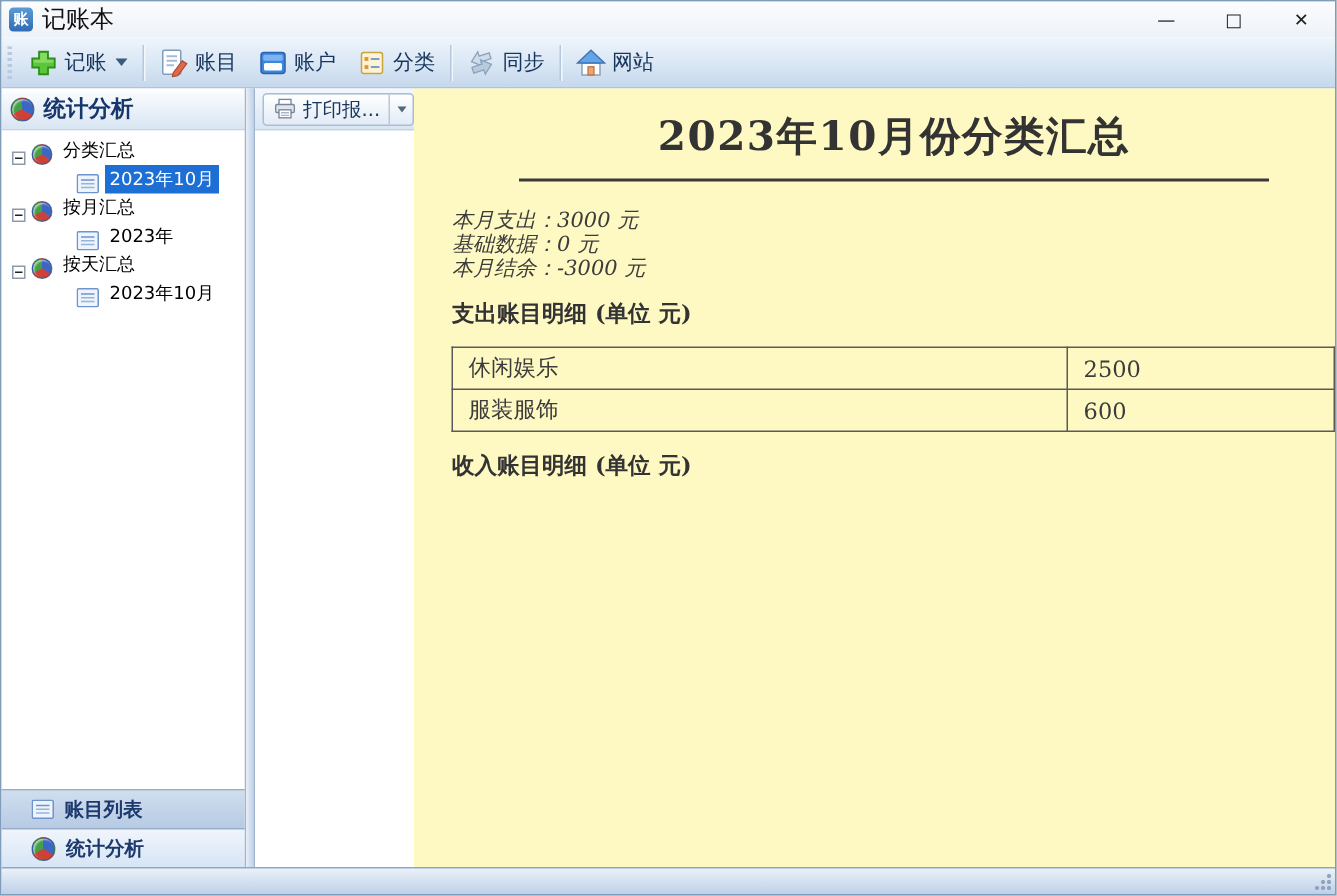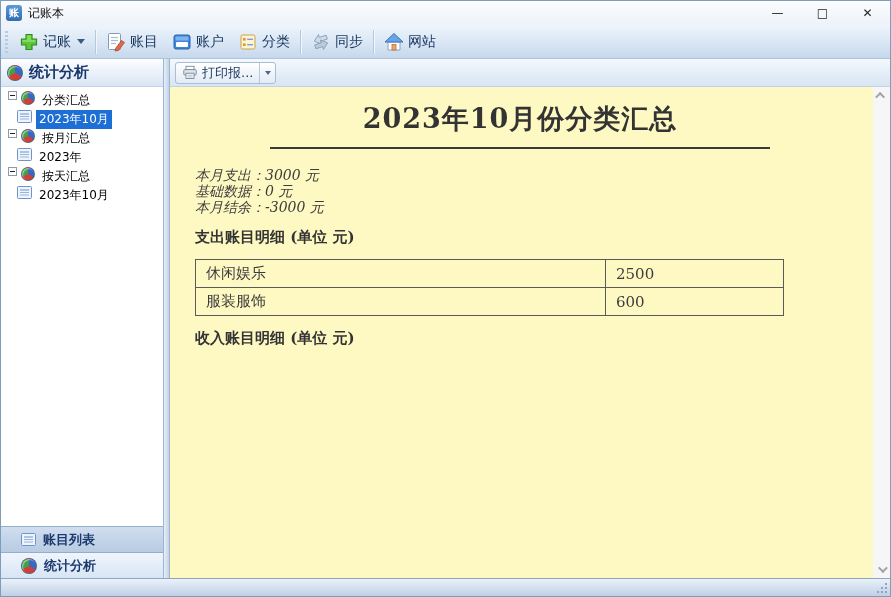--- a/index.html
+++ b/index.html
@@ -15,21 +15,21 @@
   
   .titlebar {
     height: 24px; background: linear-gradient(#fbfcfe,#eef2f8);
     display: flex; align-items: center; padding-left: 5px; flex: 0 0 auto;
   }
   .app-icon {
     width: 16px; height: 16px; background: linear-gradient(#5b9bd5,#2f6cb5);
     border-radius: 3px; color: #fff; font-size: 10px; font-weight: bold;
     display: flex; align-items: center; justify-content: center; margin-right: 6px;
   }
-  .win-title { font-size: 12px; color: #111; }
+  .win-title { font-size: 16px; color: #111; }
   .win-controls { margin-left: auto; display: flex; height: 100%; }
   .win-btn {
     width: 45px; height: 100%; display: flex; align-items: center; justify-content: center;
     font-size: 12px; color: #222; cursor: default;
   }
 
   
   .menubar {
     height: 26px; flex: 0 0 auto;
     background: linear-gradient(#dfe9f5, #f5f8fc 35%, #f1f6fb);
@@ -71,23 +71,23 @@
   .main { flex: 1 1 auto; display: flex; min-height: 0; }
 
   .sidebar { width: 163px; flex: 0 0 auto; display: flex; flex-direction: column; border-right: 1px solid #9fb4cf; }
   .sidebar-header {
     height: 28px; flex: 0 0 auto; display: flex; align-items: center; gap: 6px; padding-left: 6px;
     background: linear-gradient(#fdfeff, #d9e5f3);
     border-bottom: 1px solid #c3d2e4;
     font-size: 15px; font-weight: bold; color: #17366b;
   }
   .tree { flex: 1 1 auto; background: #fff; overflow: hidden; padding-top: 4px; font-size: 12px; }
-  .tree-row { display: flex; align-items: flex-start; height: 19px; gap: 4px; color: #000; }
+  .tree-row { display: flex; align-items: flex-end; height: 19px; gap: 4px; color: #000; }
   .tree-row.root { padding-left: 7px; }
-  .tree-row.child { padding-left: 16px; }
+  .tree-row.child { padding-left: 50px; }
   .expander {
     width: 9px; height: 9px; background: #fff; border: 1px solid #8d9aa8;
     position: relative; flex: 0 0 auto;
   }
   .expander::after {
     content: ""; position: absolute; left: 1px; right: 1px; top: 3px; height: 1px; background: #222;
   }
   .tree-pie { width: 14px; height: 14px; }
   .tree-label { padding: 1px 3px; }
   .tree-label.selected { background: #1e6fd5; color: #fff; }
@@ -97,21 +97,21 @@
   .nav-item {
     height: 26px; display: flex; align-items: center; gap: 7px; padding-left: 20px;
     font-size: 13px; font-weight: bold; color: #1c3a6e;
     background: linear-gradient(#d0deef, #b7cbe3);
     border-top: 1px solid #94adcb;
   }
   .nav-item.selected { background: linear-gradient(#f0f5fc, #d7e5f5); }
 
   .splitter { width: 6px; flex: 0 0 auto; background: linear-gradient(90deg,#e8eff8,#c2d2e6); border-right: 1px solid #9fb4cf; }
 
-  .content { flex: 1 1 auto; display: flex; flex-direction: column; min-width: 0; border-radius: 27px; }
+  .content { flex: 1 1 auto; display: flex; flex-direction: row; min-width: 0; border-radius: 27px; }
   .content-toolbar {
     height: 28px; flex: 0 0 auto; display: flex; align-items: center; padding-left: 5px;
     background: linear-gradient(#f3f8fd, #d8e5f3);
     border-bottom: 1px solid #c3d2e4;
   }
   .print-group { display: flex; border: 1px solid #a9bed6; border-radius: 3px; background: linear-gradient(#ffffff,#e2ebf6); height: 22px; }
   .print-btn { display: flex; align-items: center; gap: 4px; padding: 0 6px; font-size: 13px; color: #17365e; }
   .print-dd { width: 16px; display: flex; align-items: center; justify-content: center; border-left: 1px solid #b6c8dd; }
   .print-dd .dd-arrow { border-top-color: #53687f; margin: 0; border-left-width: 3.5px; border-right-width: 3.5px; border-top-width: 4px; }
 

